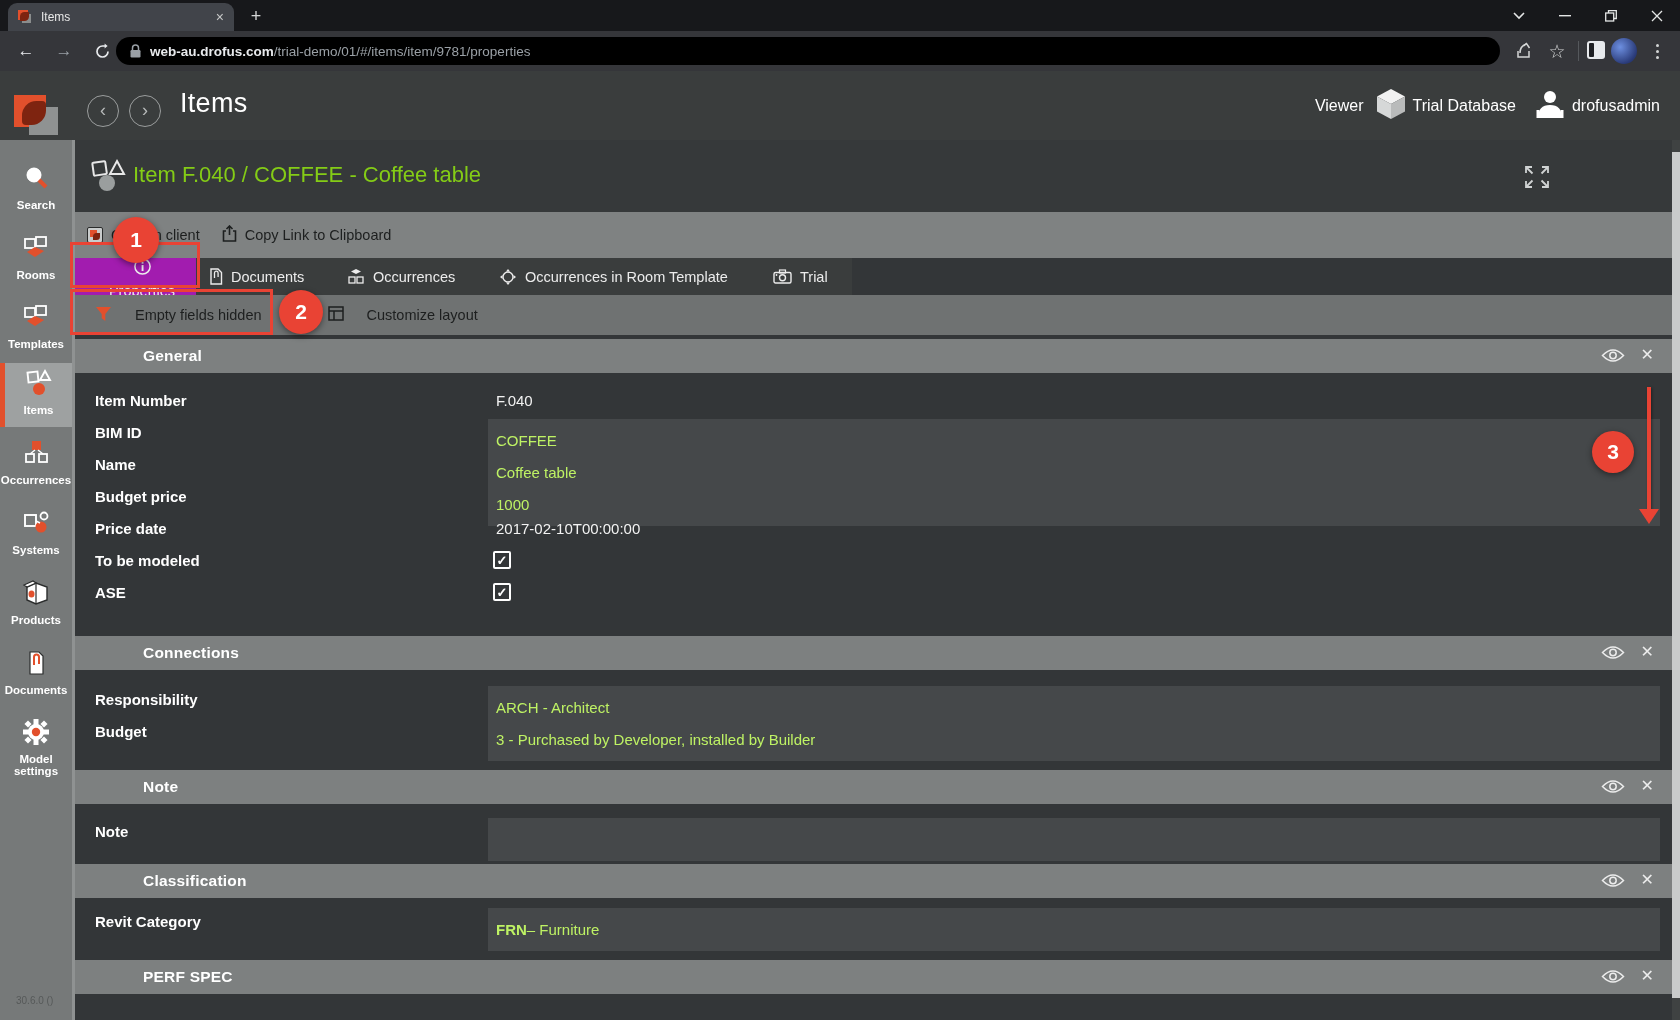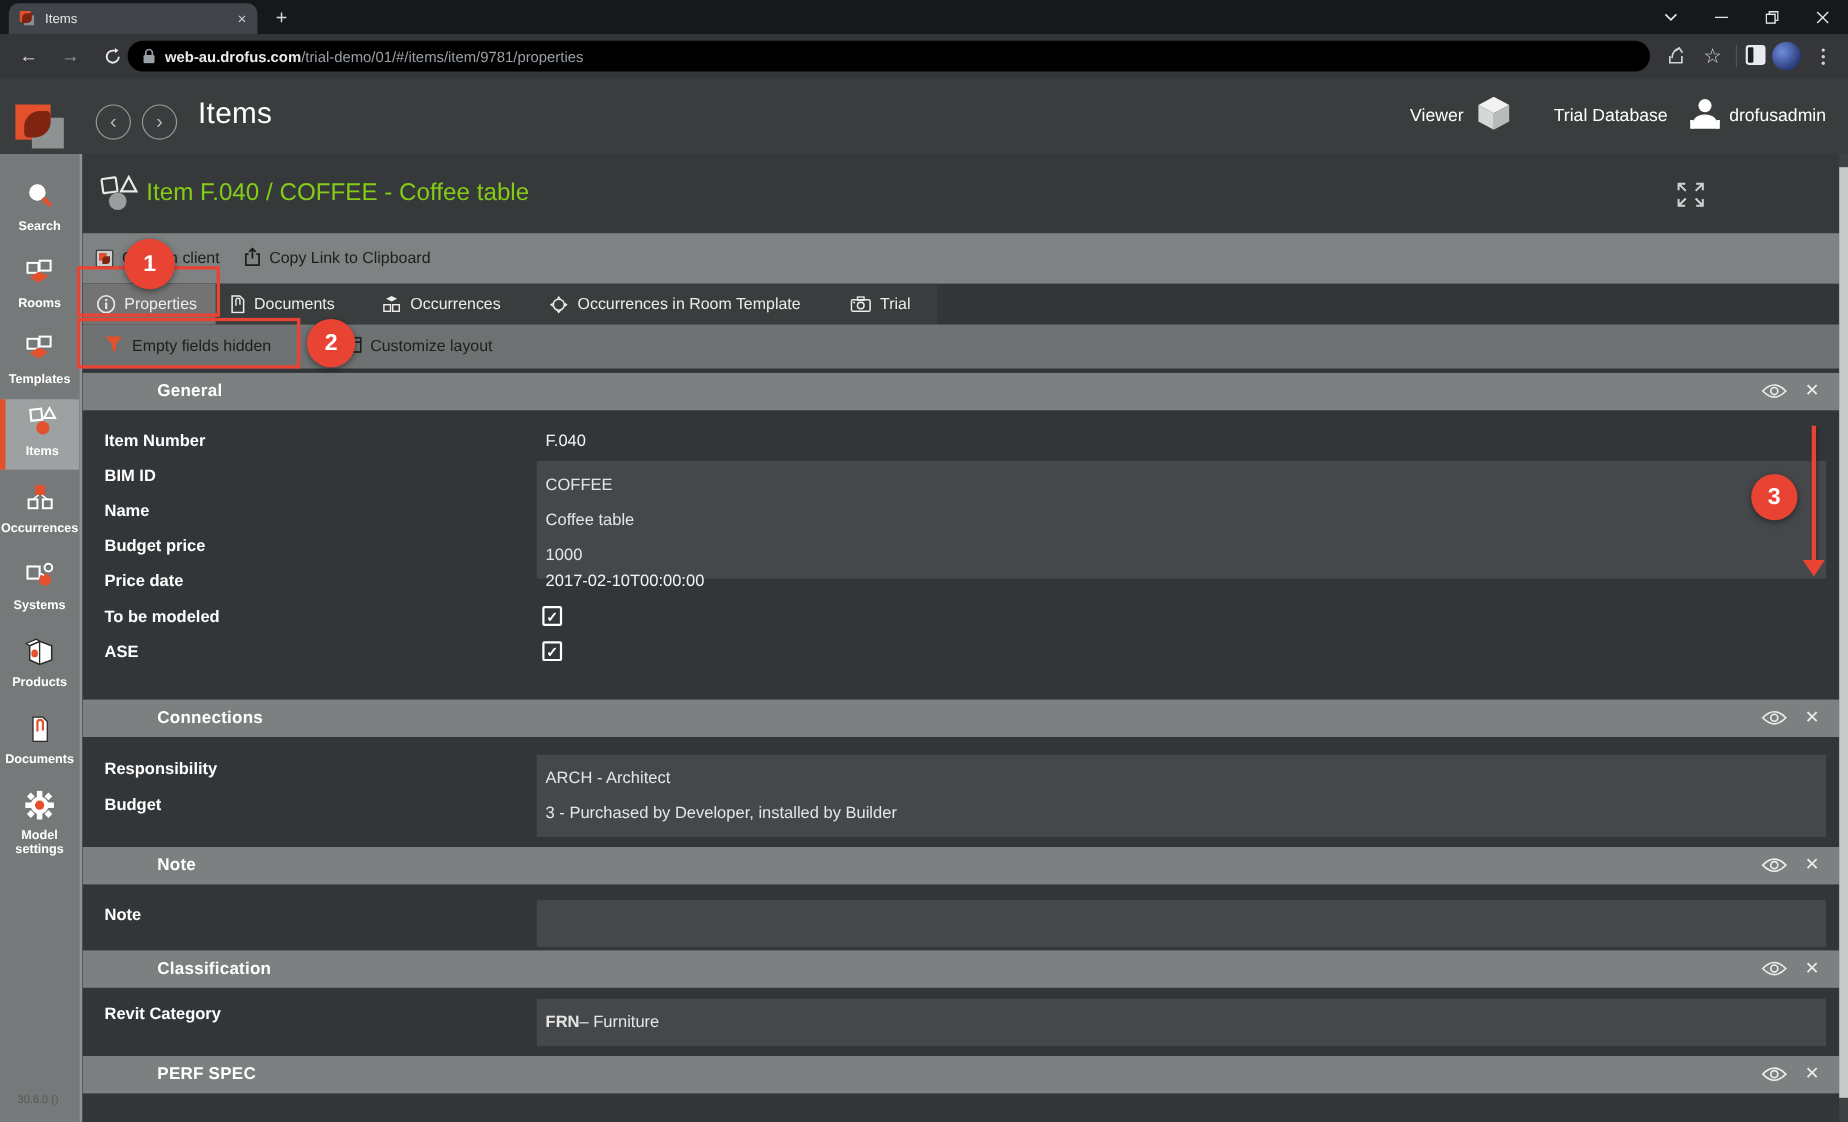--- a/index.html
+++ b/index.html
@@ -68,36 +68,36 @@
   #expand{position:absolute;right:130px;top:25px;}
 
   #toolbar{position:absolute;left:0;top:72px;width:100%;height:46px;background:#7f8282;
     display:flex;align-items:center;padding-left:12px;}
   .tbtn{display:flex;align-items:center;gap:8px;color:#1d1f1f;font-size:14.5px;margin-right:22px;}
 
   #tabbar{position:absolute;left:0;top:118px;width:100%;height:37px;background:#333638;}
   #tabs{position:absolute;left:0;top:0;height:37px;display:flex;background:#3a3d3d;}
   .tab{height:37px;display:flex;align-items:center;gap:8px;color:#ececec;font-size:14.5px;
     padding-left:13px;flex:0 0 auto;}
-  .tab.sel{background:#737373;}
+  .tab.sel{background:#a21caf;flex-direction:column;}
 
   #subtoolbar{position:absolute;left:0;top:155px;width:100%;height:40px;background:#6f7272;
     display:flex;align-items:center;}
-  .stbtn{display:flex;align-items:center;gap:8px;color:#1d1f1f;font-size:14.5px;}
+  .stbtn{display:flex;align-items:center;gap:23px;color:#1d1f1f;font-size:14.5px;}
 
   #sections{position:absolute;left:0;top:199px;width:100%;}
   .sechead{height:34px;background:#7d8080;position:relative;display:flex;align-items:center;padding-left:48px;}
   .sectitle{margin-left:20px;font-size:15.5px;font-weight:bold;color:#fff;letter-spacing:.2px;}
   .eyeic{position:absolute;right:55px;top:9px;}
   .closex{position:absolute;right:26px;top:6px;color:#ececec;font-size:16px;}
   .row{position:relative;height:32px;}
   .flabel{position:absolute;left:20px;top:7px;font-size:15px;font-weight:bold;color:#fff;}
   .fvalue{position:absolute;left:421px;top:7px;font-size:15px;color:#f2f2f2;}
   .ffield{position:absolute;left:413px;right:20px;top:2px;height:43px;background:#45484a;
-    display:flex;align-items:center;padding-left:8px;font-size:15px;color:#e5e5e5;}
+    display:flex;align-items:center;padding-left:8px;font-size:15px;color:#bef264;}
   .fcheck{position:absolute;left:418px;top:6px;width:18px;height:18px;border:2px solid #fff;
     border-radius:2px;color:#fff;font-size:13px;text-align:center;line-height:15px;font-weight:bold;}
   .subgroup{margin:12px 0 0 24px;font-size:15px;font-style:italic;font-weight:bold;color:#eaeaea;}
 
   
   #scrolltrack{position:absolute;left:1672px;top:140px;width:8px;height:880px;background:#3f4242;}
   #scrollthumb{position:absolute;left:1672px;top:152px;width:8px;height:846px;background:#c9cbcb;}
 
   
   .annrect{position:absolute;border:3px solid #e94334;z-index:40;}
@@ -194,21 +194,21 @@
   <div class="navcircle" style="left:87px">‹</div>
   <div class="navcircle" style="left:129px">›</div>
   <div id="apptitle">Items</div>
   <div id="hdr-right">
     <span>Viewer</span>
     <span style="margin-left:12px"><svg width="30" height="32" viewBox="0 0 30 32">
           <polygon points="15,1 29,8.5 15,16 1,8.5" fill="#f2f2f2"></polygon>
           <polygon points="1,8.5 15,16 15,31 1,23.5" fill="#d6d8d8"></polygon>
           <polygon points="29,8.5 15,16 15,31 29,23.5" fill="#b9bbbb"></polygon>
         </svg></span>
-    <span style="margin-left:40px">Trial Database</span>
+    <span style="margin-left:7px">Trial Database</span>
     <span style="margin-left:18px"><svg width="32" height="32" viewBox="0 0 32 32">
           <circle cx="16" cy="9" r="6" fill="#fff"></circle>
           <path d="M4 30 Q4 17 16 17 Q28 17 28 30 Z" fill="#fff"></path>
           <path d="M4 30 L4 22 M28 30 L28 22" stroke="#fff" stroke-width="3"></path>
         </svg></span>
     <span style="margin-left:6px">drofusadmin</span>
   </div>
 </div>
 
 <div id="sidebar">

